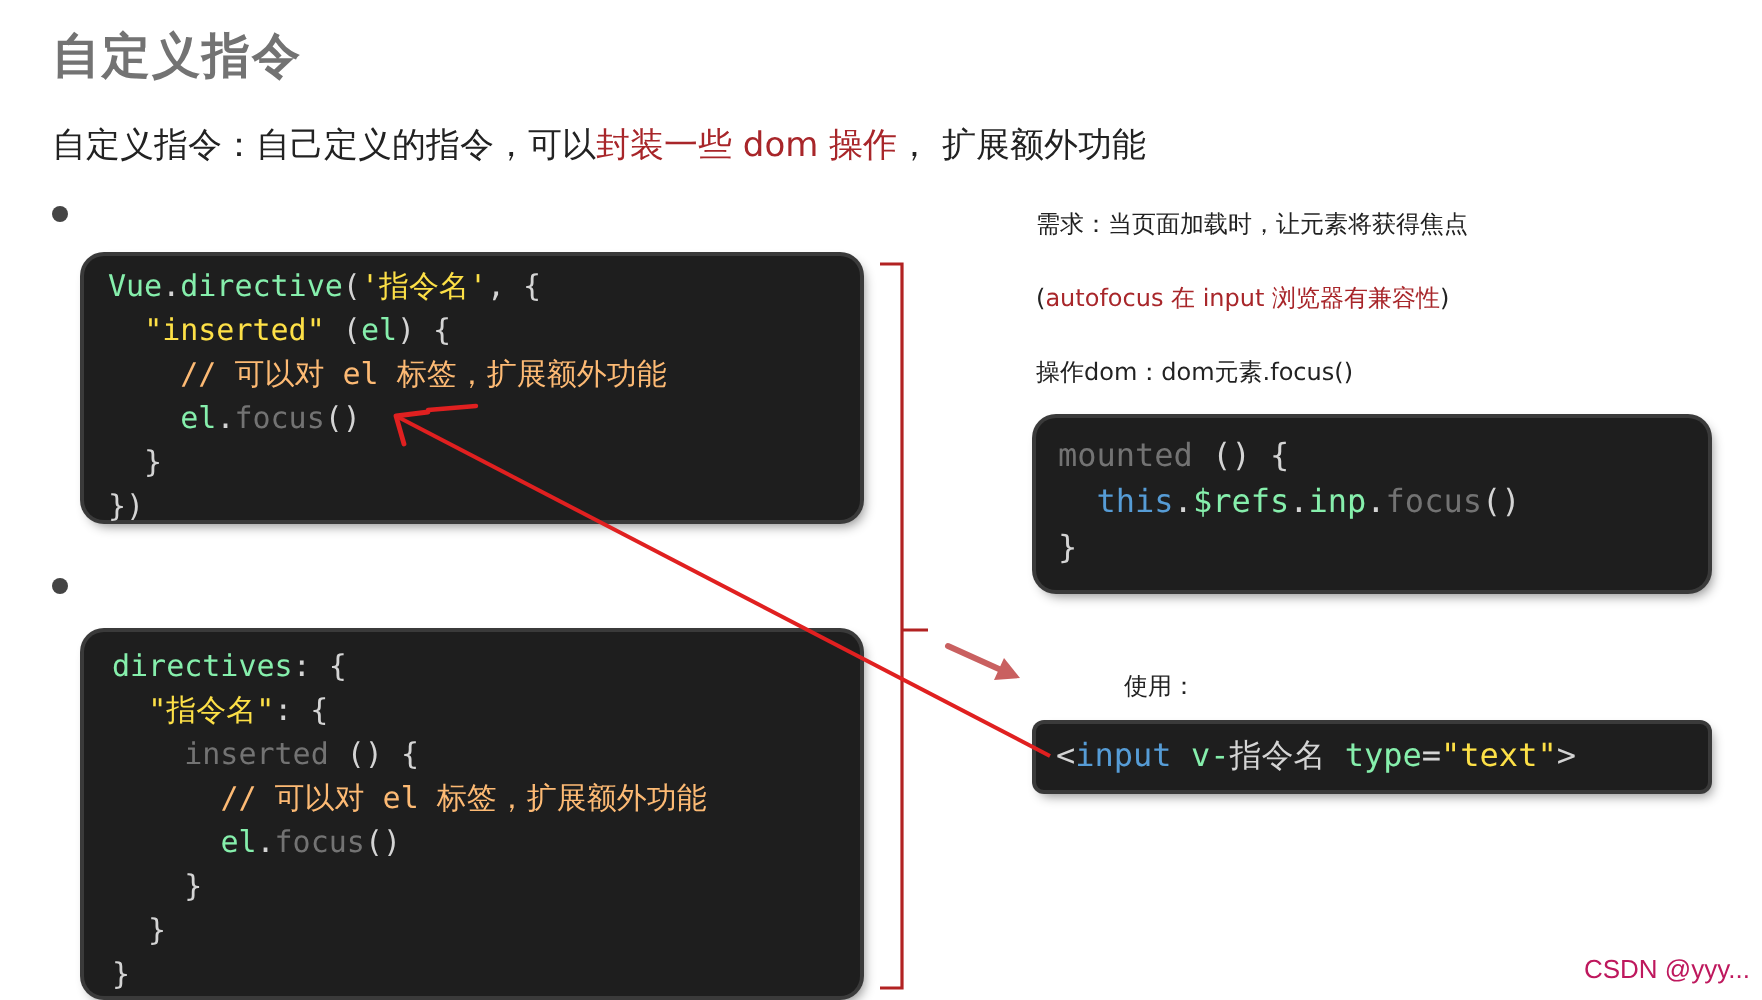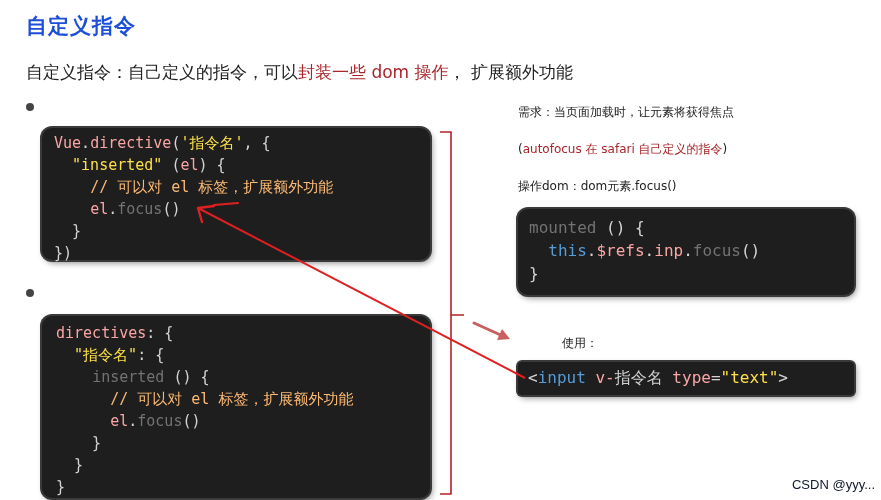--- a/index.html
+++ b/index.html
@@ -1,33 +1,33 @@
 <!DOCTYPE html>
 <html><head>
 <meta charset="utf-8">
 <style>
   html, body { margin:0; padding:0; }
   body { width:881px; height:500px; background:#ffffff; position:relative; overflow:hidden;
          font-family:"DejaVu Sans", "Liberation Sans", sans-serif; color:#1f1f1f; }
-  .title { position:absolute; left:26px; top:12px; font-size:21px; font-weight:bold; color:#1d4ed8; letter-spacing:1px; }
+  .title { position:absolute; left:26px; top:12px; font-size:24px; font-weight:bold; color:#737373; letter-spacing:1px; }
   .intro { position:absolute; left:26px; top:61px; font-size:17px; color:#222; white-space:nowrap; }
   .intro .hl { color:#a8262a; }
   .bullet { position:absolute; left:26px; font-size:16px; color:#222; white-space:nowrap; }
   .bullet .dot { display:inline-block; width:8px; height:8px; border-radius:50%; background:#444; margin-right:14px; vertical-align:middle; position:relative; top:-2px; }
   .code { position:absolute; background:#1e1e1e; border-radius:10px; box-shadow:0 0 0 2px #3a3a3a, 2px 3px 6px rgba(0,0,0,0.45);
           font-family:"DejaVu Sans Mono", "Liberation Mono", monospace; font-size:15px; line-height:22px; color:#d4d4d4; white-space:pre; box-sizing:border-box; }
-  .c-blue { color:#fca5a5;margin-top:40px; }
+  .c-blue { color:#86efac;margin-top:40px; }
   .c-func { color:#737373; }
   .c-str { color:#fde047; }
   .c-com { color:#fdba74; }
   .c-kw  { color:#569cd6; }
   .c-plain { color:#d4d4d4; }
   .right-text { position:absolute; left:518px; font-size:12px; color:#222; white-space:nowrap; }
   .right-text .hl { color:#a8262a; }
-  .watermark { position:absolute; right:6px; bottom:8px; font-size:13px; color:#0f172a; font-family:"Liberation Sans", sans-serif; }
+  .watermark { position:absolute; right:6px; bottom:8px; font-size:13px; color:#be185d; font-family:"Liberation Sans", sans-serif; }
   svg.overlay { position:absolute; left:0; top:0; pointer-events:none; }
 </style>
 </head>
 <body>
 
 <div class="title">自定义指令</div>
 
 <div class="intro">
   <span>自定义指令：自己定义的指令，可以</span><span class="hl">封装一些 dom 操作</span><span>， 扩展额外功能</span>
 </div>
@@ -39,21 +39,21 @@
 <div class="code" id="code-global" style="left:42px; top:128px; width:388px; height:132px; padding:4px 12px;"><div><span class="c-blue">Vue</span><span class="c-plain">.</span><span class="c-blue">directive</span><span class="c-plain">(</span><span class="c-str">'指令名'</span><span class="c-plain">, {</span></div><div><span class="c-plain">  </span><span class="c-str">"inserted"</span><span class="c-plain"> (</span><span class="c-blue">el</span><span class="c-plain">) {</span></div><div><span class="c-plain">    </span><span class="c-com">// 可以对 el 标签，扩展额外功能</span></div><div><span class="c-plain">    </span><span class="c-blue">el</span><span class="c-plain">.</span><span class="c-func">focus</span><span class="c-plain">()</span></div><div><span class="c-plain">  }</span></div><div><span class="c-plain">})</span></div></div>
 
 <div class="bullet" style="top:284px;">
   <span class="dot"></span>
 </div>
 
 <div class="code" id="code-local" style="left:42px; top:316px; width:388px; height:182px; padding:6px 14px;"><div><span class="c-blue">directives</span><span class="c-plain">: {</span></div><div><span class="c-plain">  </span><span class="c-str">"指令名"</span><span class="c-plain">: {</span></div><div><span class="c-plain">    </span><span class="c-func">inserted</span><span class="c-plain"> () {</span></div><div><span class="c-plain">      </span><span class="c-com">// 可以对 el 标签，扩展额外功能</span></div><div><span class="c-plain">      </span><span class="c-blue">el</span><span class="c-plain">.</span><span class="c-func">focus</span><span class="c-plain">()</span></div><div><span class="c-plain">    }</span></div><div><span class="c-plain">  }</span></div><div><span class="c-plain">}</span></div></div>
 
 <div class="right-text" style="top:104px;">需求：当页面加载时，让元素将获得焦点</div>
 <div class="right-text" style="top:141px;">
-  <span>(</span><span class="hl">autofocus 在 safari 自己定义的指令</span><span>)</span>
+  <span>(</span><span class="hl">autofocus 在 input 浏览器有兼容性</span><span>)</span>
 </div>
 <div class="right-text" style="top:178px;">操作dom：dom元素.focus()</div>
 
 <div class="code" id="code-mounted" style="left:518px; top:209px; width:336px; height:86px; padding:7px 11px; font-size:16px; line-height:23px;"><div><span class="c-func">mounted</span><span class="c-plain"> () {</span></div><div><span class="c-plain">  </span><span class="c-kw">this</span><span class="c-plain">.</span><span class="c-blue">$refs</span><span class="c-plain">.</span><span class="c-blue">inp</span><span class="c-plain">.</span><span class="c-func">focus</span><span class="c-plain">()</span></div><div><span class="c-plain">}</span></div></div>
 
 <div class="right-text" style="top:335px;margin-left:44px;">使用：</div>
 
 <div class="code" id="code-usage" style="left:518px; top:362px; width:336px; height:33px; padding:5px 10px; border-radius:4px; font-size:16px;"><div><span class="c-plain">&lt;</span><span class="c-kw">input</span><span class="c-plain"> </span><span class="c-blue">v-</span><span class="c-plain">指令名</span><span class="c-plain"> </span><span class="c-blue">type</span><span class="c-plain">=</span><span class="c-str">"text"</span><span class="c-plain">&gt;</span></div></div>
 
 <svg class="overlay" width="881" height="500">

